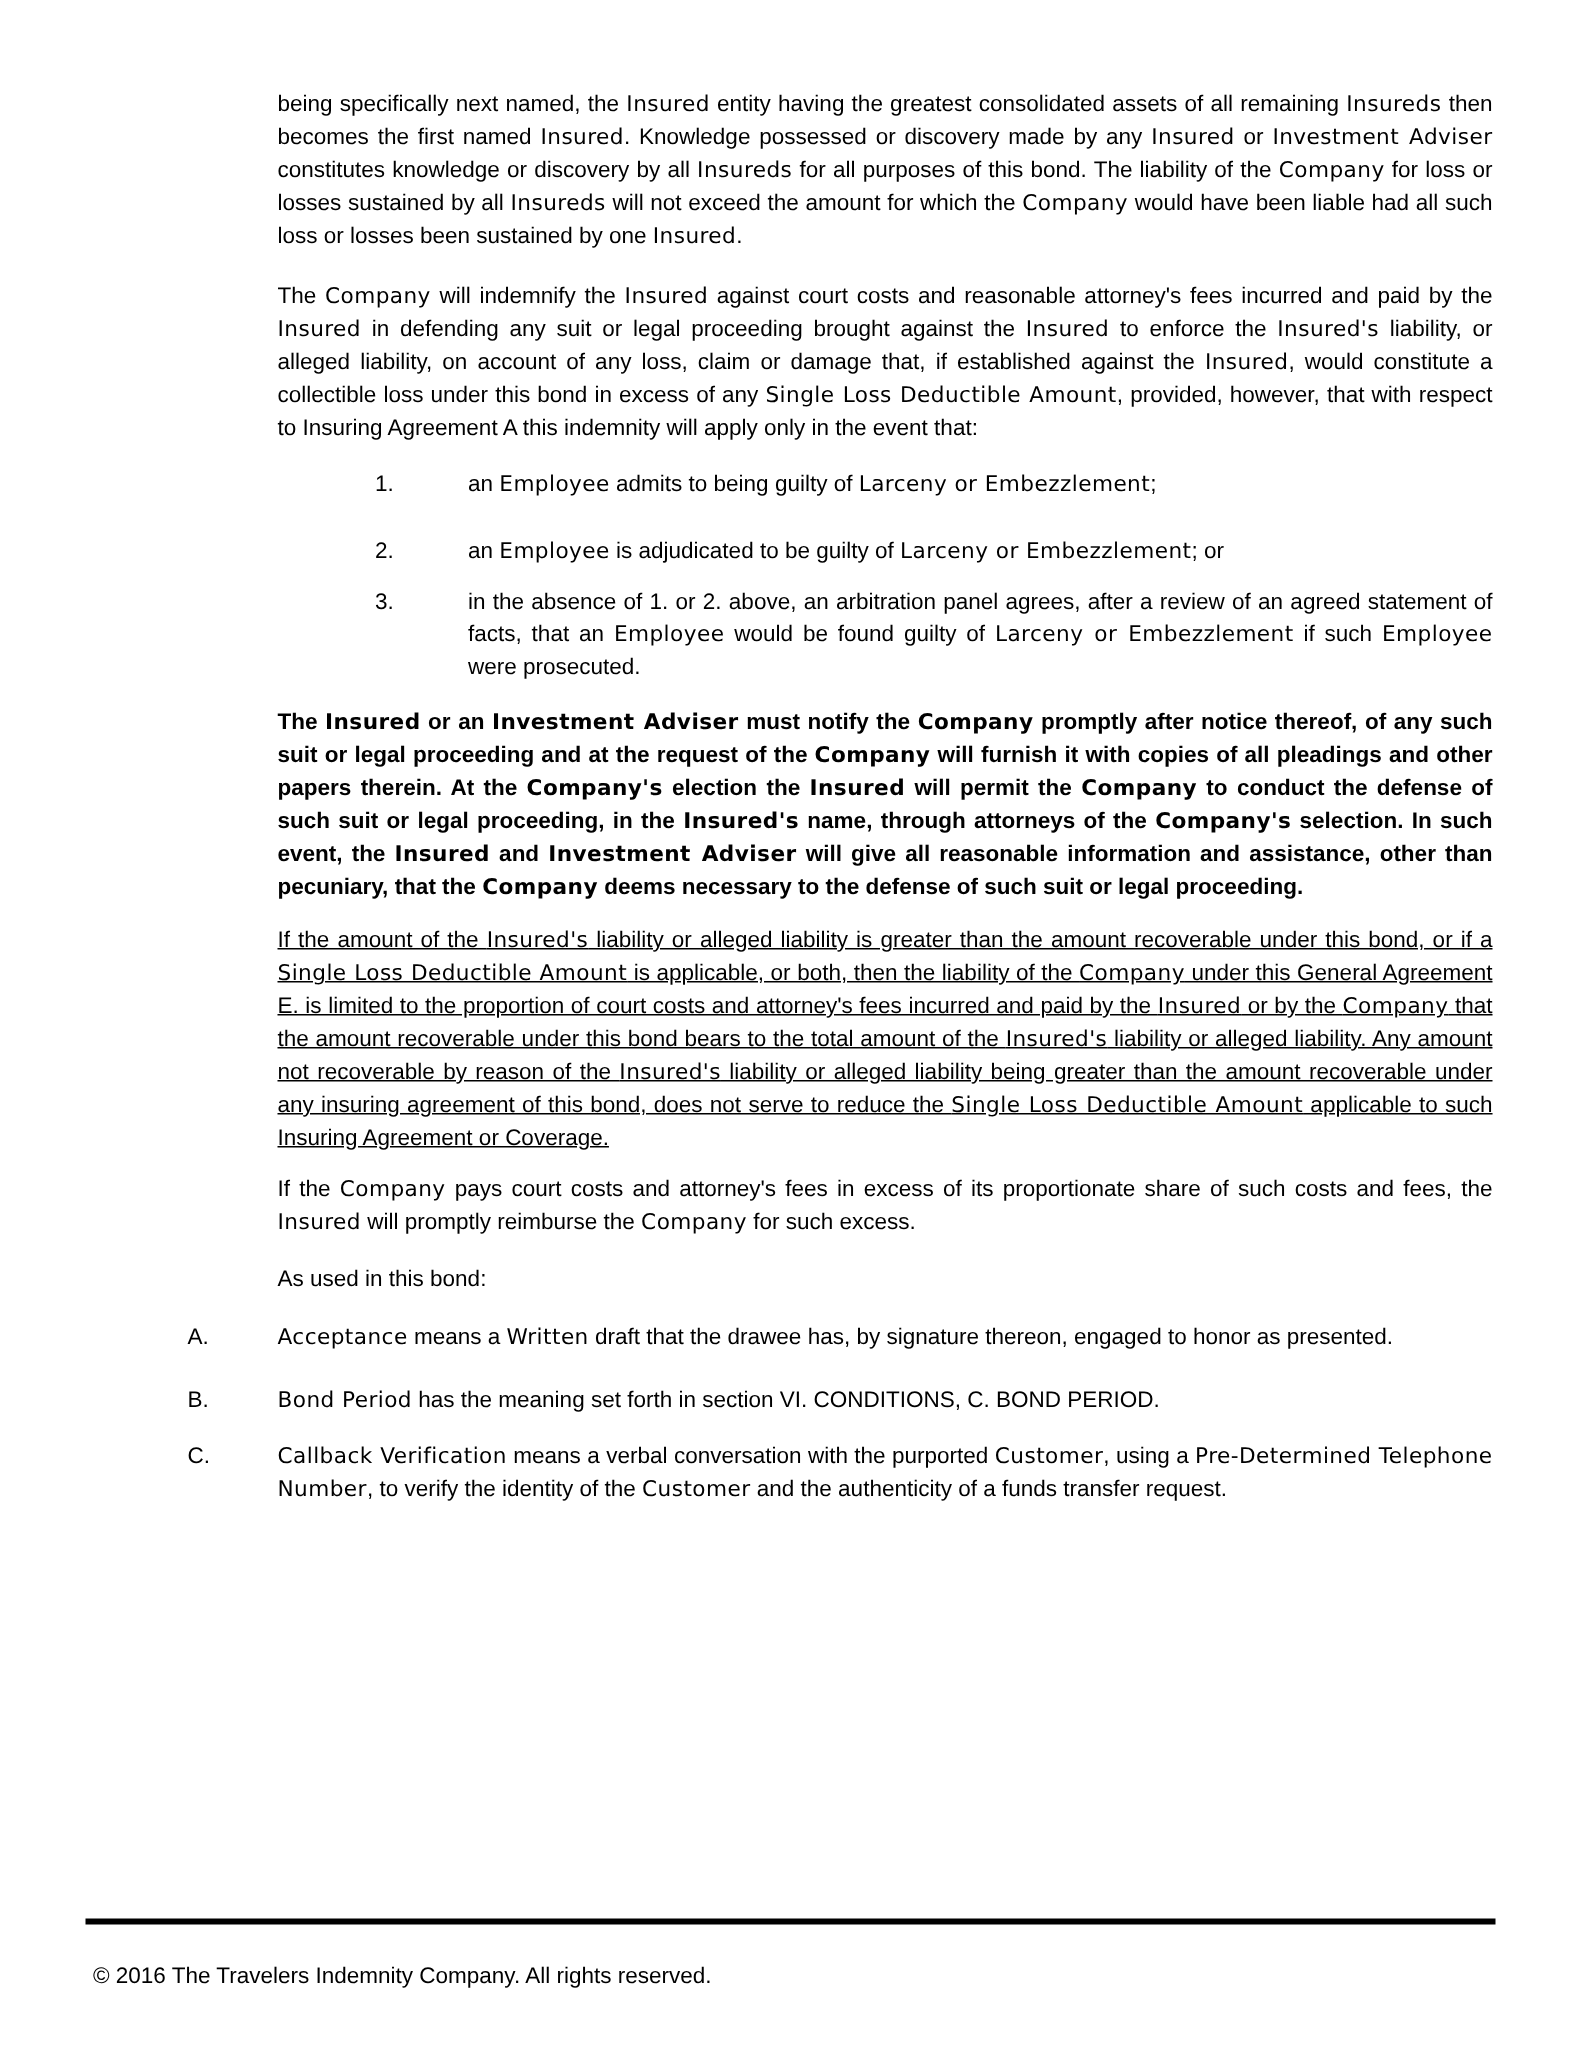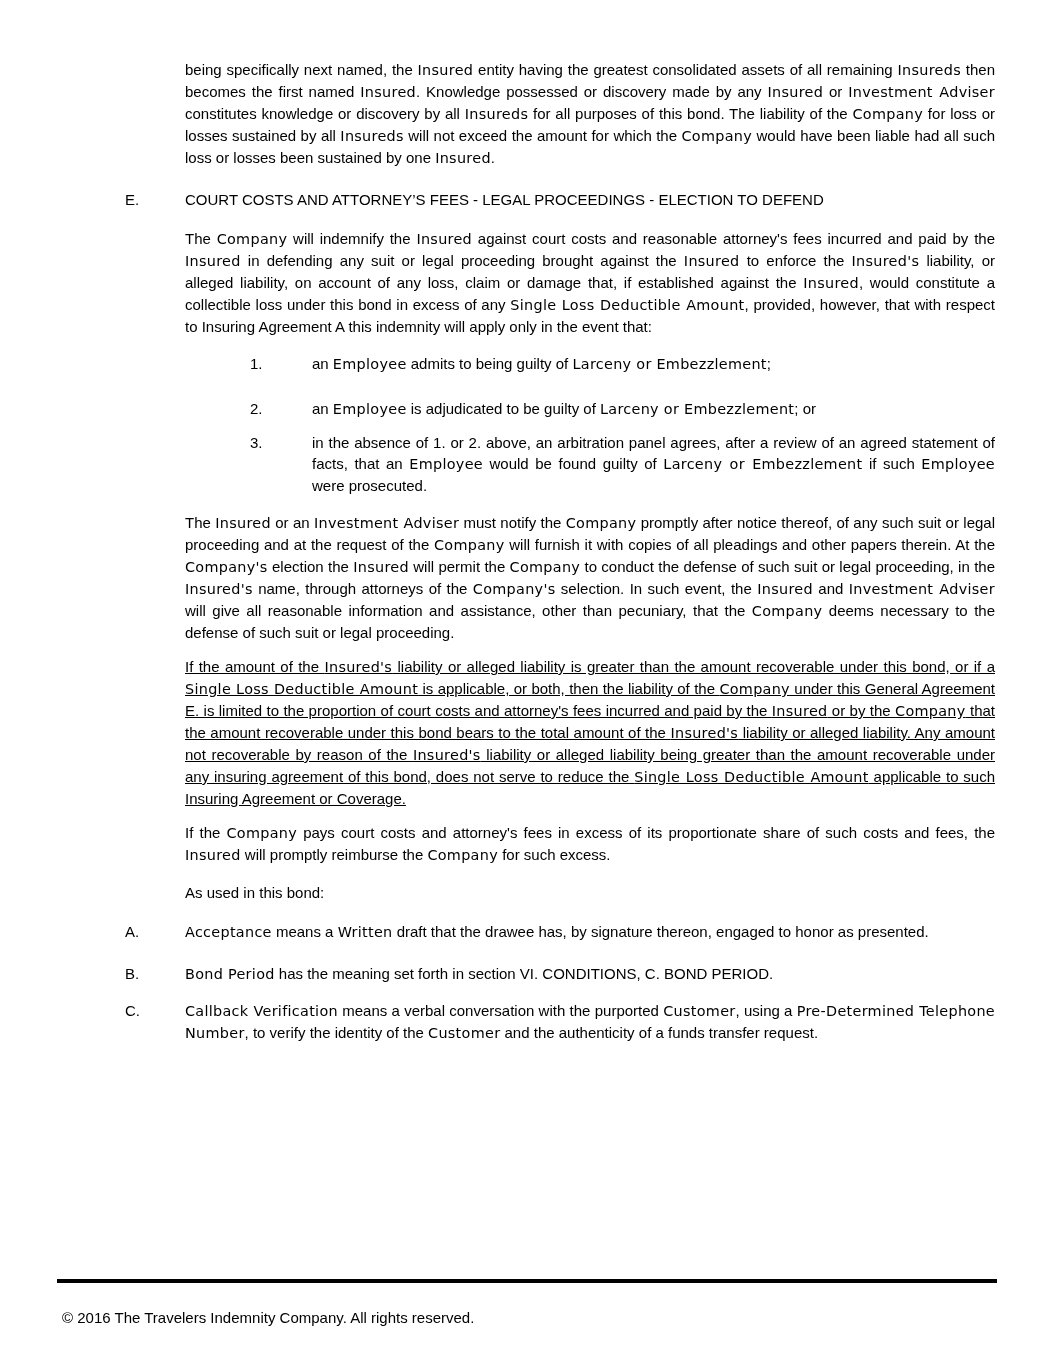--- a/index.html
+++ b/index.html
@@ -38,21 +38,21 @@
     margin-left:250px;
     width:745px;
   }
   .li-num { flex:none; width:62px; }
   .li-text { flex:1; margin:0; text-align:justify; }
   .mt-li1 { margin-top:16px; }
   .mt-li2 { margin-top:23px; }
   .mt-li3 { margin-top:12px; }
   .mt-p2  { margin-top:18px; }
   .mt-p3  { margin-top:17px; }
-  .mt-p4  { margin-top:16px; }
+  .mt-p4  { margin-top:16px;font-weight:bold; }
   .mt-p5  { margin-top:13px;text-decoration:underline; }
   .mt-p6  { margin-top:13px; }
   
   .iv-heading-row {
     margin:36px 0 0 60px;
     width:935px;
     border-bottom:3px solid #000;
     padding-bottom:3px;
     white-space:nowrap;
   }
@@ -87,23 +87,20 @@
     left:62px; top:1307px;
   }
 </style>
 </head>
 <body>
 
 <div class="page">
 
   <p class="body-par"><span>being specifically next named, the </span><span class="dt">Insured</span><span> entity having the greatest consolidated assets of all remaining </span><span class="dt">Insureds</span><span> then becomes the first named </span><span class="dt">Insured</span><span>. Knowledge possessed or discovery made by any </span><span class="dt">Insured</span><span> or </span><span class="dt">Investment Adviser</span><span> constitutes knowledge or discovery by all </span><span class="dt">Insureds</span><span> for all purposes of this bond. The liability of the </span><span class="dt">Company</span><span> for loss or losses sustained by all </span><span class="dt">Insureds</span><span> will not exceed the amount for which the </span><span class="dt">Company</span><span> would have been liable had all such loss or losses been sustained by one </span><span class="dt">Insured</span><span>.</span></p>
 
-  <div class="e-heading-row">
-    <span class="e-label">E.</span><span>COURT COSTS AND ATTORNEY’S FEES - LEGAL PROCEEDINGS - ELECTION TO DEFEND</span>
-  </div>
 
   <p class="body-par mt-p2"><span>The </span><span class="dt">Company</span><span> will indemnify the </span><span class="dt">Insured</span><span> against court costs and reasonable attorney's fees incurred and paid by the </span><span class="dt">Insured</span><span> in defending any suit or legal proceeding brought against the </span><span class="dt">Insured</span><span> to enforce the </span><span class="dt">Insured's</span><span> liability, or alleged liability, on account of any loss, claim or damage that, if established against the </span><span class="dt">Insured</span><span>, would constitute a collectible loss under this bond in excess of any </span><span class="dt">Single Loss Deductible Amount</span><span>, provided, however, that with respect to Insuring Agreement A this indemnity will apply only in the event that:</span></p>
 
   <div class="list-item mt-li1">
     <span class="li-num">1.</span>
     <p class="li-text"><span>an </span><span class="dt">Employee</span><span> admits to being guilty of </span><span class="dt">Larceny or Embezzlement</span><span>;</span></p>
   </div>
 
   <div class="list-item mt-li2">
     <span class="li-num">2.</span>

